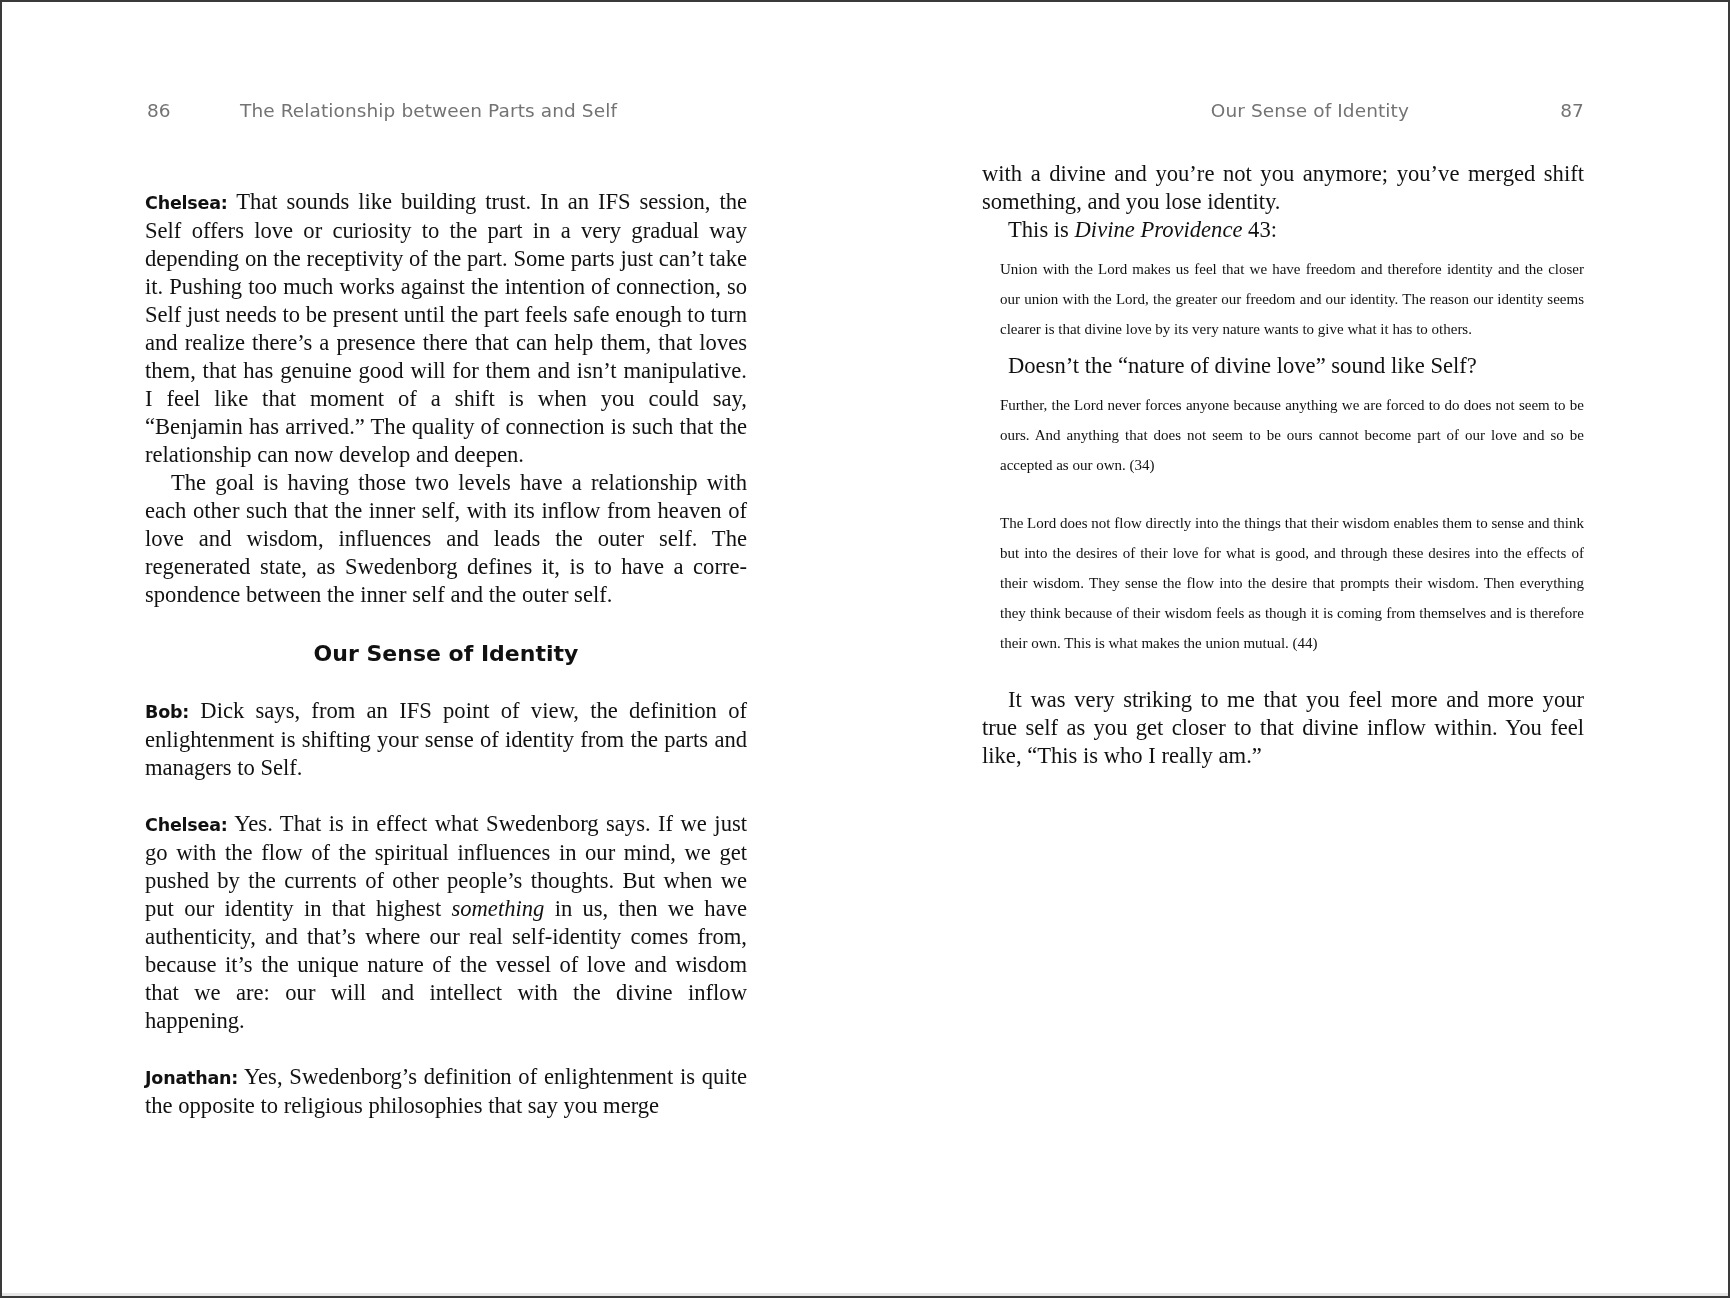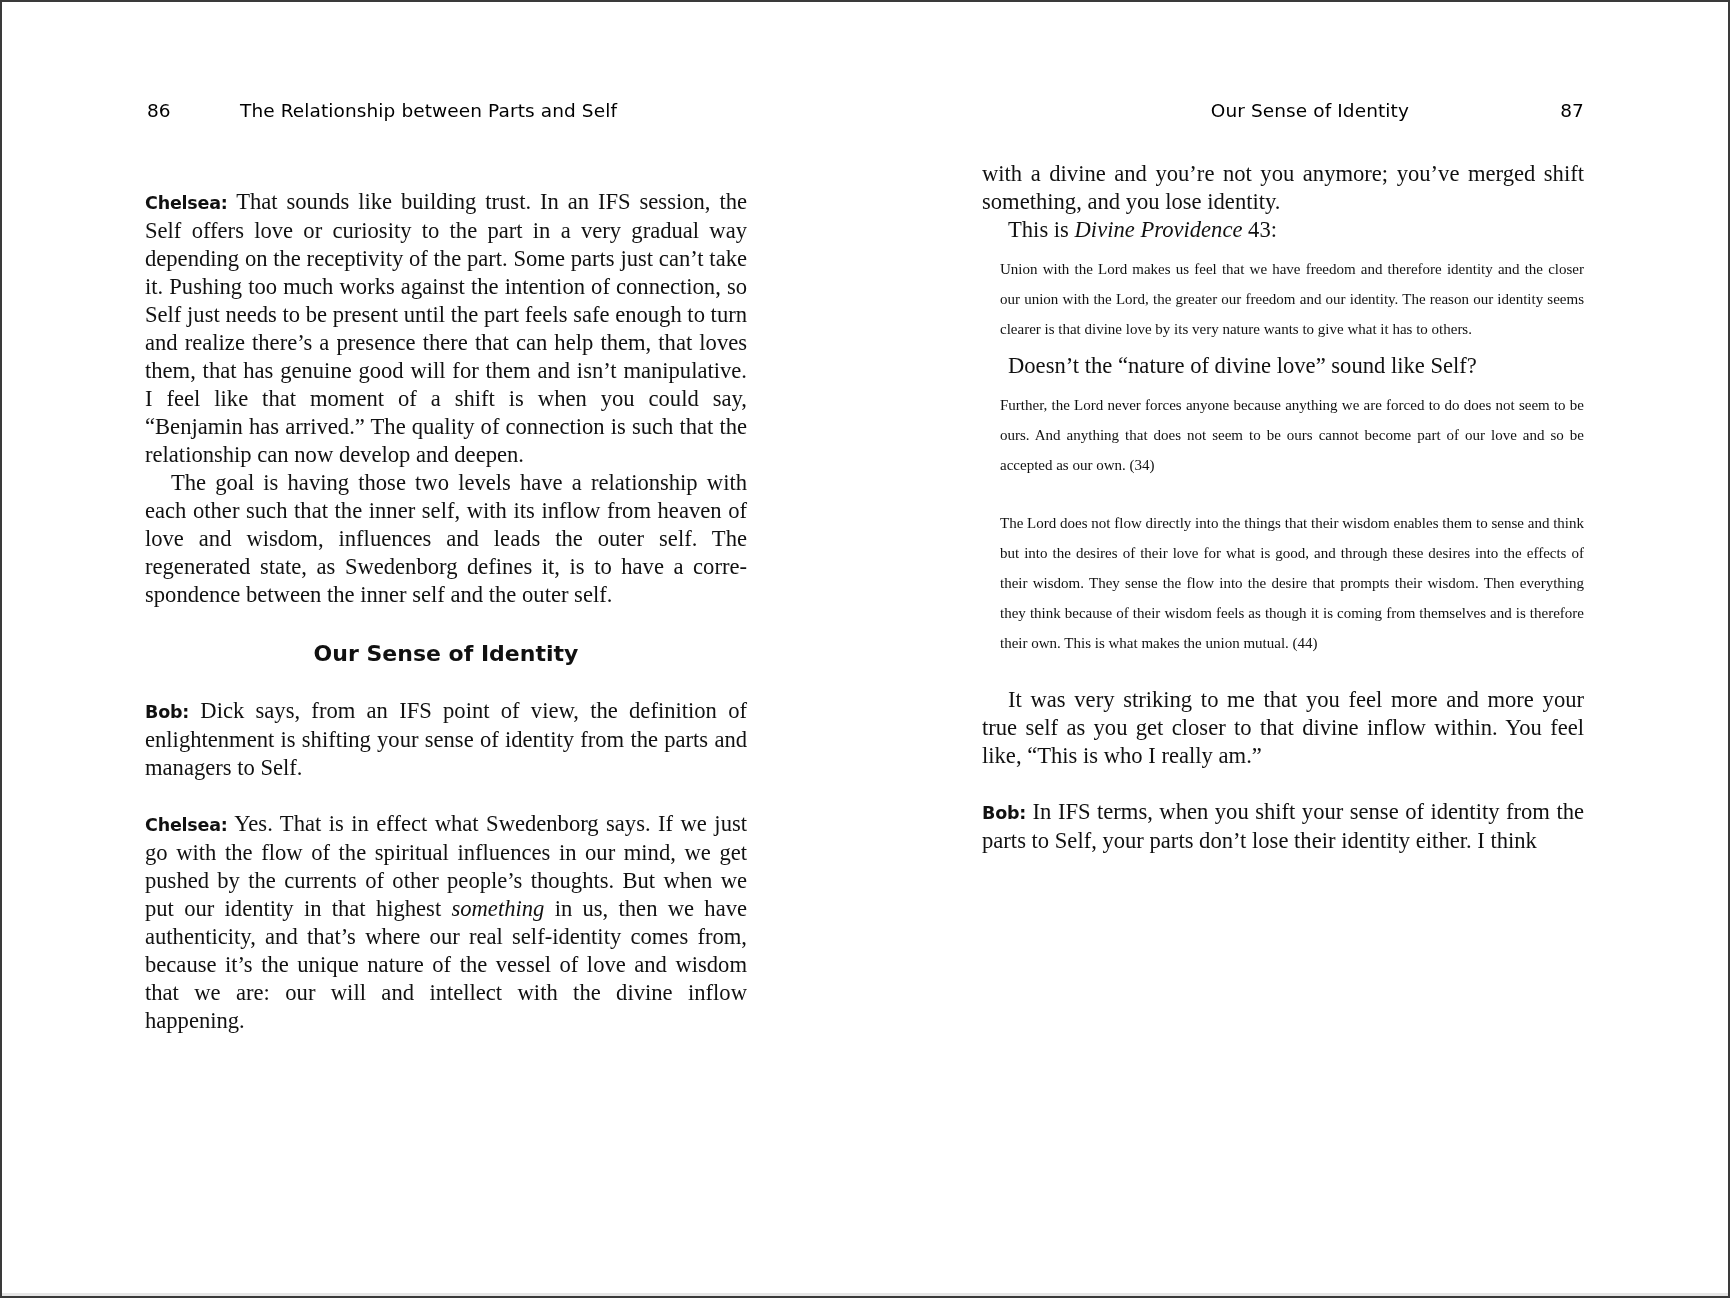--- a/index.html
+++ b/index.html
@@ -8,21 +8,21 @@
     position: relative; width: 1726px; height: 1294px;
     border: 2px solid #3a3a3a; background: #fff; overflow: hidden;
   }
   .bottom-strip { position: absolute; left: 0; right: 0; bottom: 0; height: 3px; background: #e6e6e6; }
   .page { position: absolute; top: 0; width: 602px; }
   .page.left  { left: 143px; }
   .page.right { left: 980px; }
 
   .runhead {
     position: absolute; top: 98px; width: 602px; height: 26px;
-    font-family: "DejaVu Sans", sans-serif; font-size: 18.5px; color: #000000;
+    font-family: "DejaVu Sans", sans-serif; font-size: 18.5px; color: #737373;
     letter-spacing: 0.1px;
   }
   .runhead .pnum { position: absolute; top: 0; }
   .page.left .runhead .pnum { left: 2px; }
   .page.left .runhead .rtitle { position: absolute; left: 95px; top: 0; }
   .page.right .runhead .rtitle { position: absolute; right: 175px; top: 0; }
   .page.right .runhead .pnum { right: 0; }
 
   .body {
     position: absolute; top: 158px; left: 0; width: 602px;
@@ -67,20 +67,21 @@
       <p class="gap"><span class="speaker">Chelsea:</span><span> That sounds like building trust. In an IFS session, the Self offers love or curiosity to the part in a very gradual way depending on the receptivity of the part. Some parts just can’t take it. Pushing too much works against the intention of con­nection, so Self just needs to be present until the part feels safe enough to turn and realize there’s a presence there that can help them, that loves them, that has genuine good will for them and isn’t manipulative. I feel like that moment of a shift is when you could say, “Benjamin has arrived.” The quality of connection is such that the relationship can now develop and deepen.</span></p>
 
       <p class="indent"><span>The goal is having those two levels have a relationship with each other such that the inner self, with its inflow from heaven of love and wisdom, influences and leads the outer self. The regenerated state, as Swedenborg defines it, is to have a corre­spondence between the inner self and the outer self.</span></p>
 
       <div class="heading">Our Sense of Identity</div>
 
       <p><span class="speaker">Bob:</span><span> Dick says, from an IFS point of view, the definition of enlightenment is shifting your sense of identity from the parts and managers to Self.</span></p>
 
       <p class="gap"><span class="speaker">Chelsea:</span><span> Yes. That is in effect what Swedenborg says. If we just go with the flow of the spiritual influences in our mind, we get pushed by the currents of other people’s thoughts. But when we put our identity in that highest </span><em>something</em><span> in us, then we have authenticity, and that’s where our real self-identity comes from, because it’s the unique nature of the vessel of love and wisdom that we are: our will and intellect with the divine inflow happening.</span></p>
 
+      <p class="gap"><span class="speaker">Jonathan:</span><span> Yes, Swedenborg’s definition of enlightenment is quite the opposite to religious philosophies that say you merge</span></p>
     </div>
   </div>
 
   <div class="page right">
     <div class="runhead">
       <span class="rtitle">Our Sense of Identity</span>
       <span class="pnum">87</span>
     </div>
 
     <div class="body">
@@ -92,18 +93,17 @@
 
       <p class="lead-in-short"><span>Doesn’t the “nature of divine love” sound like Self?</span></p>
 
       <div class="quote after-gap">Further, the Lord never forces anyone because anything we are forced to do does not seem to be ours. And anything that does not seem to be ours cannot become part of our love and so be accepted as our own. (34)</div>
 
 
       <div class="quote after-gap">The Lord does not flow directly into the things that their wisdom enables them to sense and think but into the desires of their love for what is good, and through these desires into the effects of their wisdom. They sense the flow into the desire that prompts their wis­dom. Then everything they think because of their wisdom feels as though it is coming from themselves and is therefore their own. This is what makes the union mutual. (44)</div>
 
       <p class="indent"><span>It was very striking to me that you feel more and more your true self as you get closer to that divine inflow within. You feel like, “This is who I really am.”</span></p>
 
-      <p class="gap"><span class="speaker">Bob:</span><span> In IFS terms, when you shift your sense of identity from the parts to Self, your parts don’t lose their identity either. I think</span></p>
     </div>
   </div>
 
   <div class="bottom-strip"></div>
 </div>
 
 </body></html>

